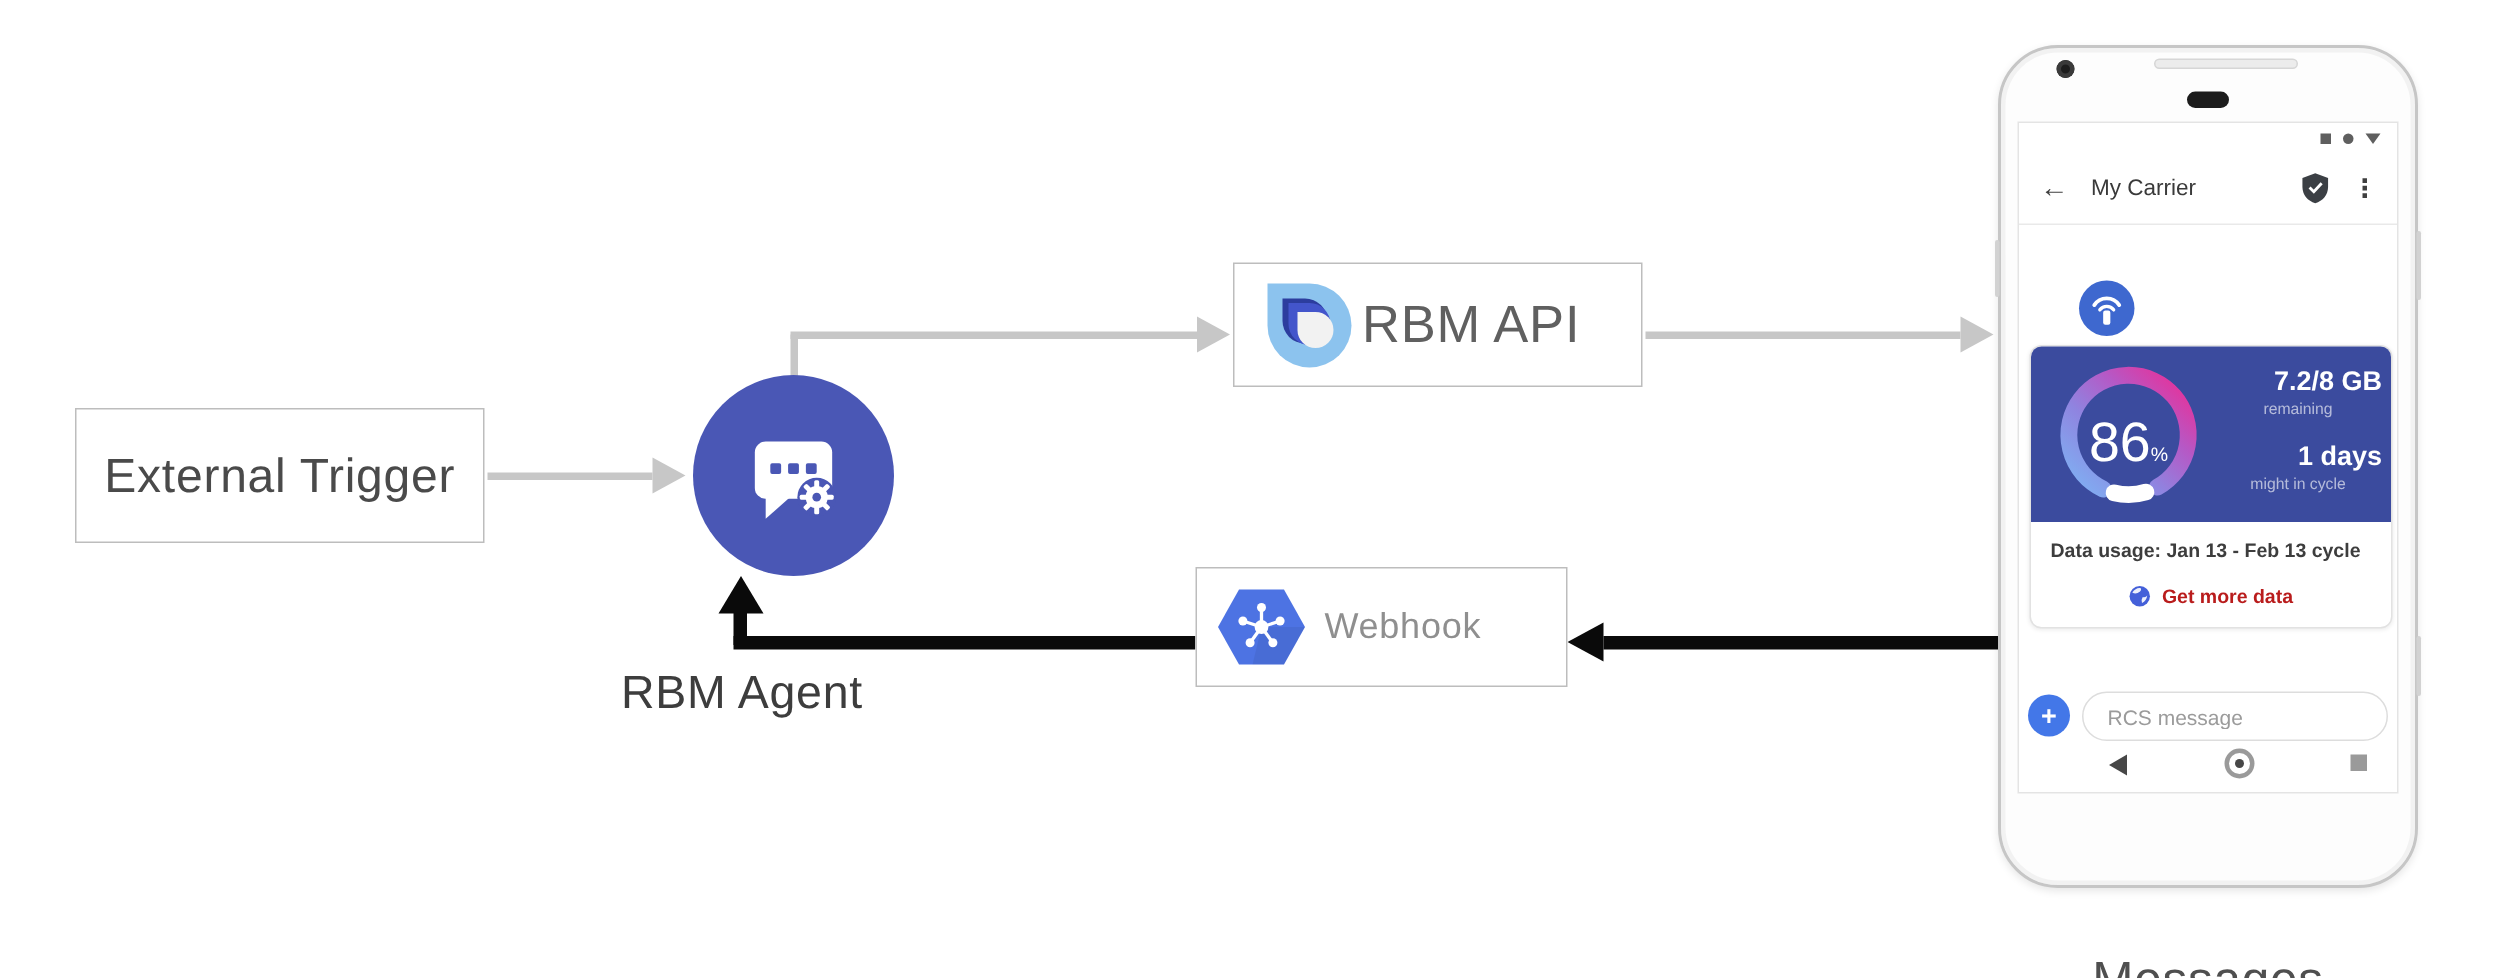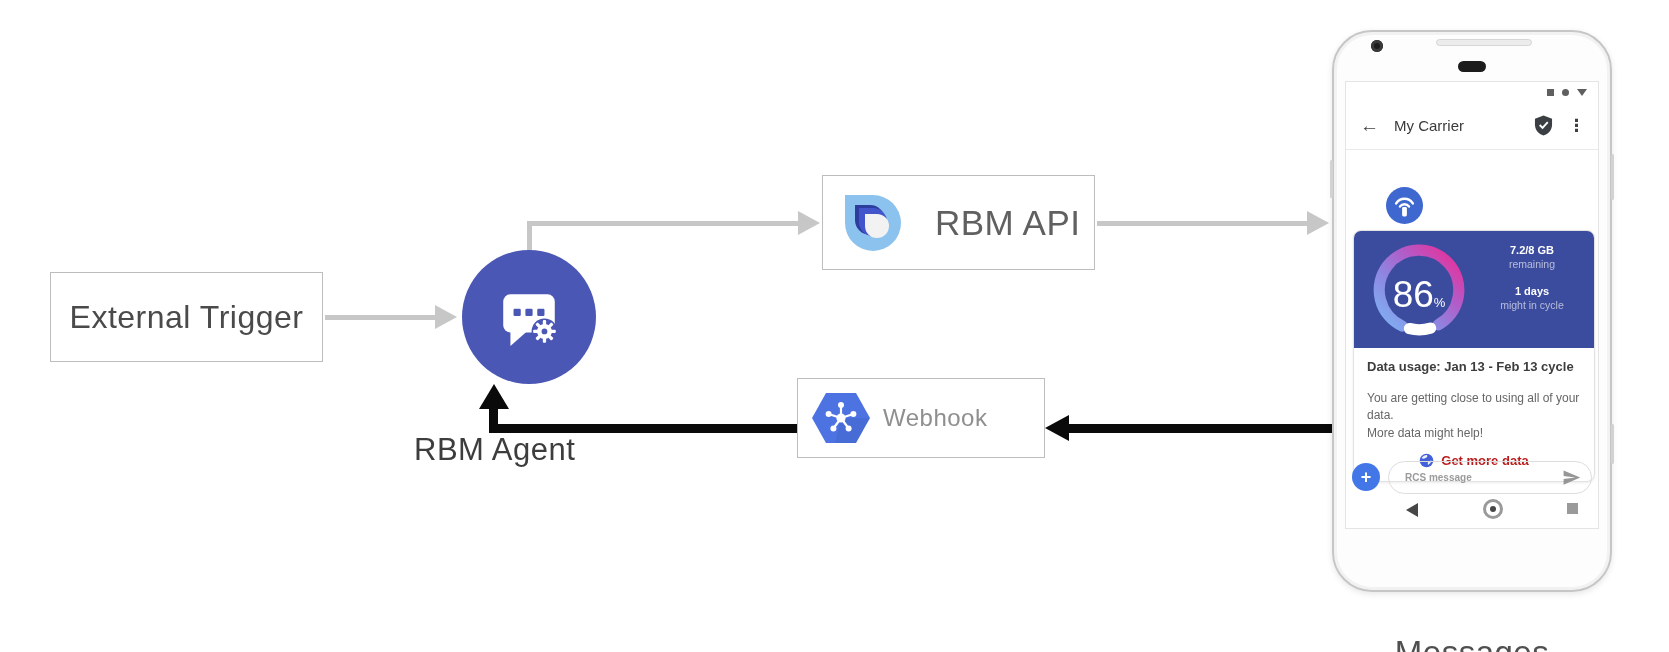--- a/index.html
+++ b/index.html
@@ -3,28 +3,28 @@
 <meta charset="utf-8">
 <style>
   html,body{margin:0;padding:0;background:#fff;}
   .canvas{position:relative;width:1669px;height:652px;background:#fff;overflow:hidden;
           font-family:"Liberation Sans","DejaVu Sans",sans-serif;}
 
   
   .dbox{position:absolute;background:#fff;border:1.5px solid #bdbdbd;display:flex;align-items:center;box-sizing:border-box;}
   .box-trigger{left:50px;top:272px;width:273px;height:90px;justify-content:center;}
   .box-trigger .lbl{font-size:32px;font-weight:300;color:#4a4a4a;letter-spacing:.5px;}
-  .box-api{left:822px;top:175px;width:273px;height:95px;padding-left:16px;gap:28px;text-align:center;}
+  .box-api{left:822px;top:175px;width:273px;height:83px;padding-left:16px;gap:1px;text-align:center;}
   .box-api .lbl{font-size:35px;font-weight:300;color:#606060;letter-spacing:.5px;}
   .box-webhook{left:797px;top:378px;width:248px;height:80px;padding-left:13px;gap:12px;}
   .box-webhook .lbl{font-size:24px;font-weight:300;color:#8f8f8f;letter-spacing:.5px;}
 
   .agent-circle{position:absolute;left:462px;top:250px;width:134px;height:134px;border-radius:50%;
                 background:#4a57b5;display:flex;align-items:center;justify-content:center;}
-  .agent-label{position:absolute;left:414px;top:432px;font-size:31px;font-weight:300;color:#3d3d3d;letter-spacing:.5px;}
+  .agent-label{position:absolute;left:414px;top:444px;font-size:31px;font-weight:300;color:#3d3d3d;letter-spacing:.5px;}
   .messages-label{position:absolute;left:1332px;top:594px;width:280px;text-align:center;
                   font-size:33px;font-weight:300;color:#4f4f4f;letter-spacing:.5px;margin-top:40px;}
 
   
   .gline{position:absolute;background:#c7c7c7;}
   .ghead-r{position:absolute;width:0;height:0;border-top:12px solid transparent;border-bottom:12px solid transparent;border-left:22px solid #c7c7c7;}
   .bline{position:absolute;background:#0a0a0a;}
   .bhead-l{position:absolute;width:0;height:0;border-top:13px solid transparent;border-bottom:13px solid transparent;border-right:24px solid #0a0a0a;}
   .bhead-u{position:absolute;width:0;height:0;border-left:15px solid transparent;border-right:15px solid transparent;border-bottom:25px solid #0a0a0a;}
 
@@ -56,35 +56,35 @@
           padding:10px 13px;box-sizing:border-box;font-size:11px;line-height:1.5;color:#4c4c4c;}
 
   .card{position:absolute;left:7px;top:148px;width:242px;background:#fff;border:1px solid #e2e2e2;
         border-radius:8px;box-sizing:border-box;box-shadow:0 1px 3px rgba(0,0,0,.08);}
   .card-blue{position:relative;height:117px;background:#3b4b9e;border-radius:7px 7px 0 0;}
   .gauge-svg{position:absolute;left:14px;top:8px;}
   .gauge-text{position:absolute;left:15px;top:43px;width:100px;text-align:center;color:#fff;font-weight:300;}
   .gauge-text .big{font-size:37px;}
   .gauge-text .pct{font-size:13px;}
   .valcol{position:absolute;right:6px;top:13px;width:112px;text-align:center;color:#fff;}
-  .valcol .v{font-size:11px;font-weight:bold;}
+  .valcol .v{font-size:18px;font-weight:bold;text-align:right;}
   .valcol .s{font-size:10.5px;color:rgba(255,255,255,.62);margin-top:2px;}
   .valcol .gap{height:15px;}
   .card-white{padding:11px 13px 13px 13px;}
   .cw-title{font-size:13px;font-weight:bold;color:#3d3d3d;margin-bottom:16px;}
   .cw-body{font-size:12px;color:#666;line-height:1.45;}
   .cw-action{margin-top:11px;display:flex;align-items:center;justify-content:center;gap:7px;cursor:pointer;}
   .cw-action .a{font-size:13px;font-weight:bold;color:#b91c1c;}
 
   .plusbtn{position:absolute;left:6px;top:381px;width:28px;height:28px;border-radius:50%;background:#4377e8;
            color:#fff;display:flex;align-items:center;justify-content:center;font-size:18px;font-weight:bold;line-height:1;}
   .composer{position:absolute;left:42px;top:379px;width:204px;height:33px;border:1.5px solid #ddd;border-radius:17px;
             box-sizing:border-box;display:flex;align-items:center;padding:0 10px 0 14px;}
-  .composer input{border:none;outline:none;flex:1;font-size:10px;color:#6d6d6d;background:transparent;
-                  font-family:"Liberation Sans","DejaVu Sans",sans-serif;font-weight:bold;}
+  .composer input{border:none;outline:none;flex:1;font-size:14px;color:#6d6d6d;background:transparent;
+                  font-family:"Liberation Sans","DejaVu Sans",sans-serif;}
   .composer input::placeholder{color:#9b9b9b;}
 
   .navbar{position:absolute;left:0;bottom:6px;width:100%;height:26px;}
   .nv-back{position:absolute;left:60px;top:7px;width:0;height:0;border-top:7px solid transparent;border-bottom:7px solid transparent;border-right:12px solid #474747;}
   .nv-home{position:absolute;left:137px;top:3px;width:14px;height:14px;border:3px solid #9a9a9a;border-radius:50%;}
   .nv-home::after{content:"";position:absolute;left:4px;top:4px;width:6px;height:6px;border-radius:50%;background:#474747;}
   .nv-rec{position:absolute;left:221px;top:7px;width:11px;height:11px;background:#9a9a9a;}
 </style>
 </head>
 <body>
@@ -223,24 +223,20 @@
           <div class="valcol">
             <div class="v">7.2/8 GB</div>
             <div class="s">remaining</div>
             <div class="gap"></div>
             <div class="v">1 days</div>
             <div class="s">might in cycle</div>
           </div>
         </div>
         <div class="card-white">
           <div class="cw-title">Data usage: Jan 13 - Feb 13 cycle</div>
-          <div class="cw-body">
-            <div>You are getting close to using all of your data.</div>
-            <div>More data might help!</div>
-          </div>
           <div class="cw-action">
             <svg width="15" height="15" viewBox="0 0 15 15">
               <circle cx="7.5" cy="7.5" r="6.8" fill="#4460d9"></circle>
               <path d="M2.5,5 Q5,6.5 7.5,4.5 Q9,3.2 8,2 Q5,1.5 2.5,5 Z" fill="#ffffff" opacity="0.9"></path>
               <path d="M9.5,8 Q11.5,8.5 12.5,7 Q12,10.5 9,12 Q8.2,10 9.5,8 Z" fill="#ffffff" opacity="0.9"></path>
             </svg>
             <span class="a">Get more data</span>
           </div>
         </div>
       </div>

